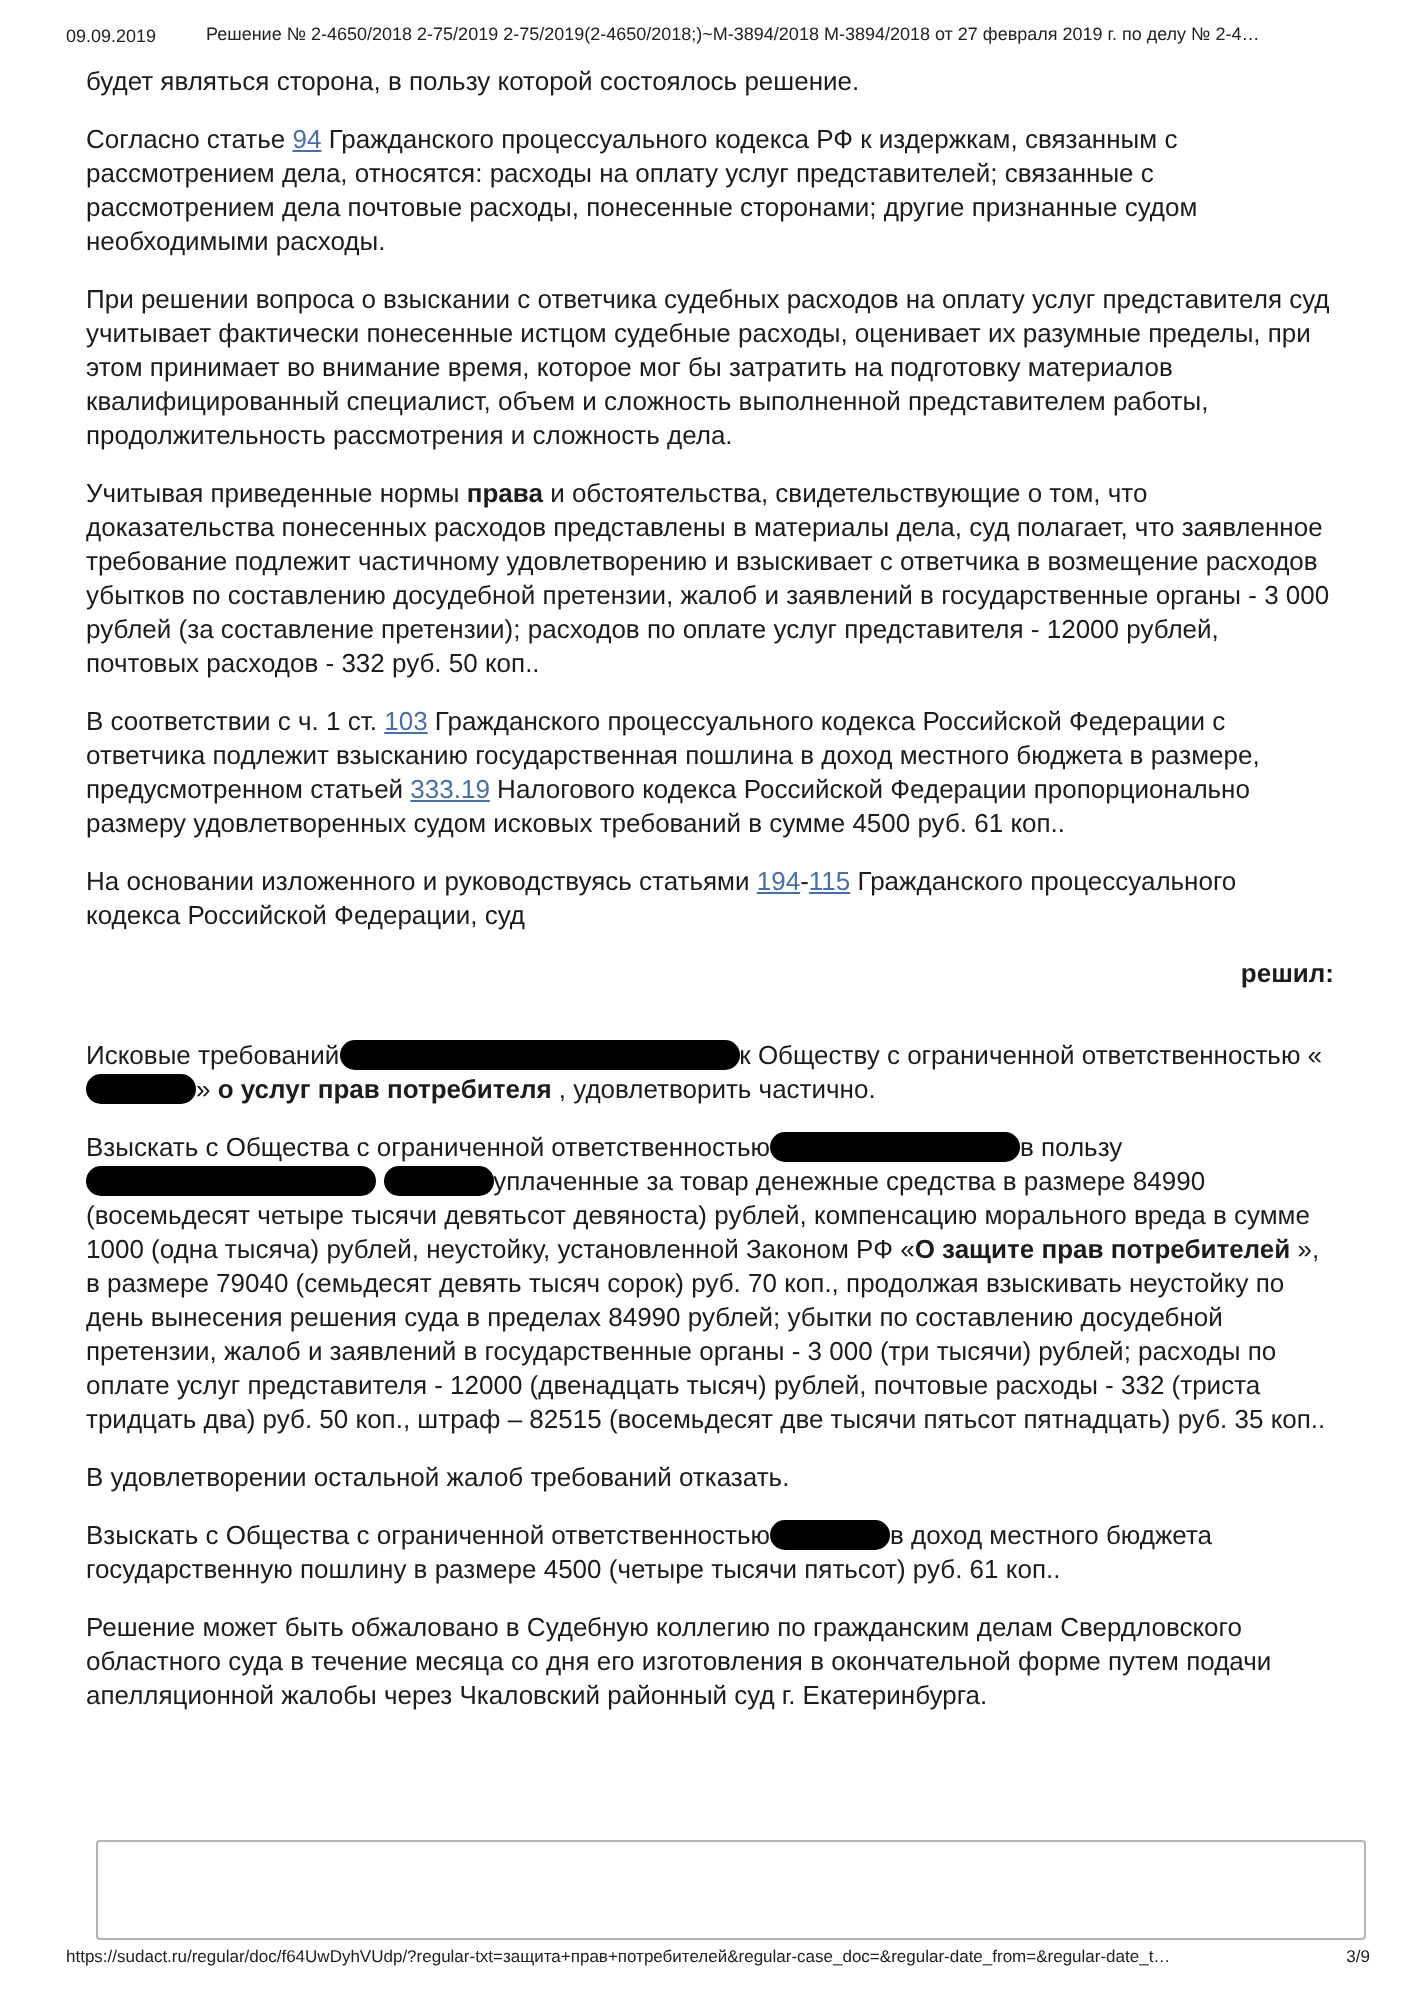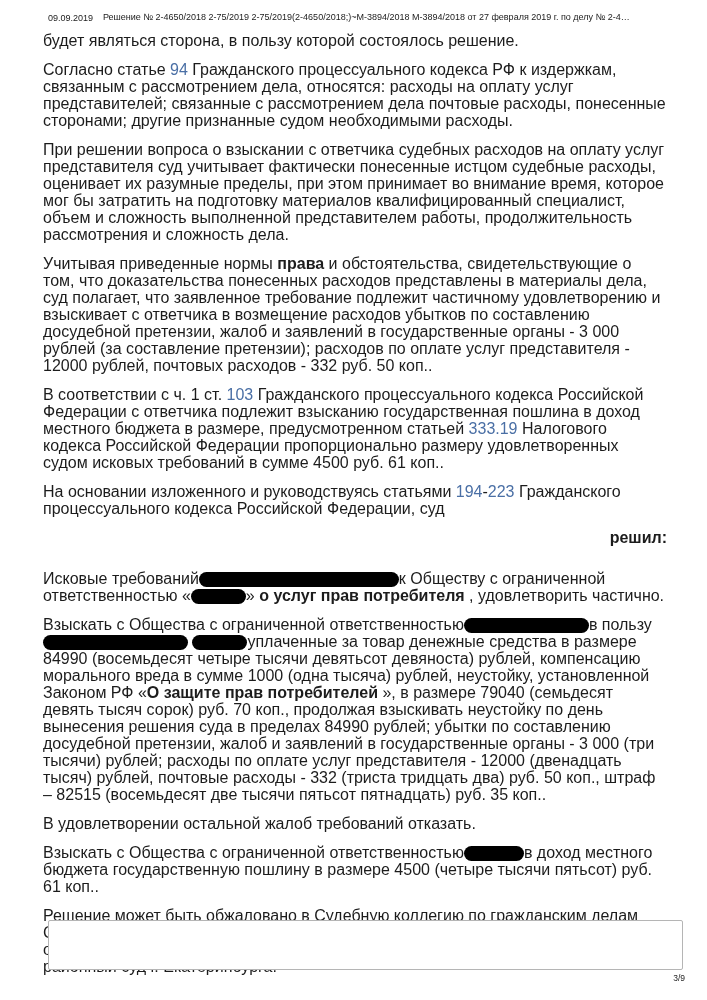--- a/index.html
+++ b/index.html
@@ -11,44 +11,45 @@
     font-family: "Liberation Sans", sans-serif;
     overflow: hidden;
   }
   .print-header {
     position: absolute;
     top: 12px; left: 33px; right: 22px;
     font-size: 9px;
     color: #222;
     white-space: nowrap;
   }
-  .header-date { position: absolute; left: 0; top: 1px; margin-left: 15px; }
+  .header-date { position: absolute; left: 0; top: 1px; }
   .header-title {
     display: block;
     padding-left: 70px;
     overflow: hidden;
   }
   .content {
     position: absolute;
     top: 32px;
     left: 43px;
     width: 624px;
-    font-size: 16px;
+    font-size: 13px;
     line-height: 17px;
     color: var(--text-color, #1c1c1c);
     text-align: left;
   }
   .para { margin: 0 0 12px 0; }
   .center-heading {
     text-align: right;
     font-weight: bold;
     margin: 0 0 24px 0;
   }
   .doc-link {
     color: var(--link-color, #4a6fa5);
+    text-decoration: underline;
     cursor: pointer;
   }
   .redact {
     display: inline-block;
     background: var(--redaction-color, #000);
     height: 15px;
     border-radius: 8px;
     vertical-align: -3px;
   }
   .comment-box {
@@ -81,28 +82,29 @@
     <span class="header-date">09.09.2019</span>
     <span class="header-title">Решение № 2-4650/2018 2-75/2019 2-75/2019(2-4650/2018;)~М-3894/2018 М-3894/2018 от 27 февраля 2019 г. по делу № 2-4…</span>
   </div>
 
   <div class="content">
       <p class="para">будет являться сторона, в пользу которой состоялось решение.</p>
       <p class="para">Согласно статье <a class="doc-link">94</a> Гражданского процессуального кодекса РФ к издержкам, связанным с рассмотрением дела, относятся: расходы на оплату услуг представителей; связанные с рассмотрением дела почтовые расходы, понесенные сторонами; другие признанные судом необходимыми расходы.</p>
       <p class="para">При решении вопроса о взыскании с ответчика судебных расходов на оплату услуг представителя суд учитывает фактически понесенные истцом судебные расходы, оценивает их разумные пределы, при этом принимает во внимание время, которое мог бы затратить на подготовку материалов квалифицированный специалист, объем и сложность выполненной представителем работы, продолжительность рассмотрения и сложность дела.</p>
       <p class="para">Учитывая приведенные нормы <b>права</b> и обстоятельства, свидетельствующие о том, что доказательства понесенных расходов представлены в материалы дела, суд полагает, что заявленное требование подлежит частичному удовлетворению и взыскивает с ответчика в возмещение расходов убытков по составлению досудебной претензии, жалоб и заявлений в государственные органы - 3 000 рублей (за составление претензии); расходов по оплате услуг представителя - 12000 рублей, почтовых расходов - 332 руб. 50 коп..</p>
       <p class="para">В соответствии с ч. 1 ст. <a class="doc-link">103</a> Гражданского процессуального кодекса Российской Федерации с ответчика подлежит взысканию государственная пошлина в доход местного бюджета в размере, предусмотренном статьей <a class="doc-link">333.19</a> Налогового кодекса Российской Федерации пропорционально размеру удовлетворенных судом исковых требований в сумме 4500 руб. 61 коп..</p>
-      <p class="para">На основании изложенного и руководствуясь статьями <a class="doc-link">194</a>-<a class="doc-link">223</a> Гражданского процессуального кодекса Российской Федерации, суд</p>
+      <p class="para">На основании изложенного и руководствуясь статьями <a class="doc-link">194</a>-<a class="doc-link">115</a> Гражданского процессуального кодекса Российской Федерации, суд</p>
       <p class="para center-heading"><b>решил:</b></p>
       <p class="para">Исковые требований<span class="redact" style="width: 200px;"></span>к Обществу с ограниченной ответственностью «<span class="redact" style="width: 55px;"></span>» <b>о услуг прав потребителя</b> , удовлетворить частично.</p>
       <p class="para">Взыскать с Общества с ограниченной ответственностью<span class="redact" style="width: 125px;"></span>в пользу<span class="redact" style="width: 145px;"></span> <span class="redact" style="width: 55px;"></span>уплаченные за товар денежные средства в размере 84990 (восемьдесят четыре тысячи девятьсот девяноста) рублей, компенсацию морального вреда в сумме 1000 (одна тысяча) рублей, неустойку, установленной Законом РФ «<b>О защите прав потребителей</b> », в размере 79040 (семьдесят девять тысяч сорок) руб. 70 коп., продолжая взыскивать неустойку по день вынесения решения суда в пределах 84990 рублей; убытки по составлению досудебной претензии, жалоб и заявлений в государственные органы - 3 000 (три тысячи) рублей; расходы по оплате услуг представителя - 12000 (двенадцать тысяч) рублей, почтовые расходы - 332 (триста тридцать два) руб. 50 коп., штраф – 82515 (восемьдесят две тысячи пятьсот пятнадцать) руб. 35 коп..</p>
       <p class="para">В удовлетворении остальной жалоб требований отказать.</p>
       <p class="para">Взыскать с Общества с ограниченной ответственностью<span class="redact" style="width: 60px;"></span>в доход местного бюджета государственную пошлину в размере 4500 (четыре тысячи пятьсот) руб. 61 коп..</p>
       <p class="para">Решение может быть обжаловано в Судебную коллегию по гражданским делам Свердловского областного суда в течение месяца со дня его изготовления в окончательной форме путем подачи апелляционной жалобы через Чкаловский районный суд г. Екатеринбурга.</p>
     </div>
 
   <div class="comment-box"></div>
 
   <div class="print-footer">
+    <span class="footer-url">https://sudact.ru/regular/doc/f64UwDyhVUdp/?regular-txt=защита+прав+потребителей&amp;regular-case_doc=&amp;regular-date_from=&amp;regular-date_t…</span>
     <span class="footer-page">3/9</span>
   </div>
 
 </div>
 
 </body></html>

